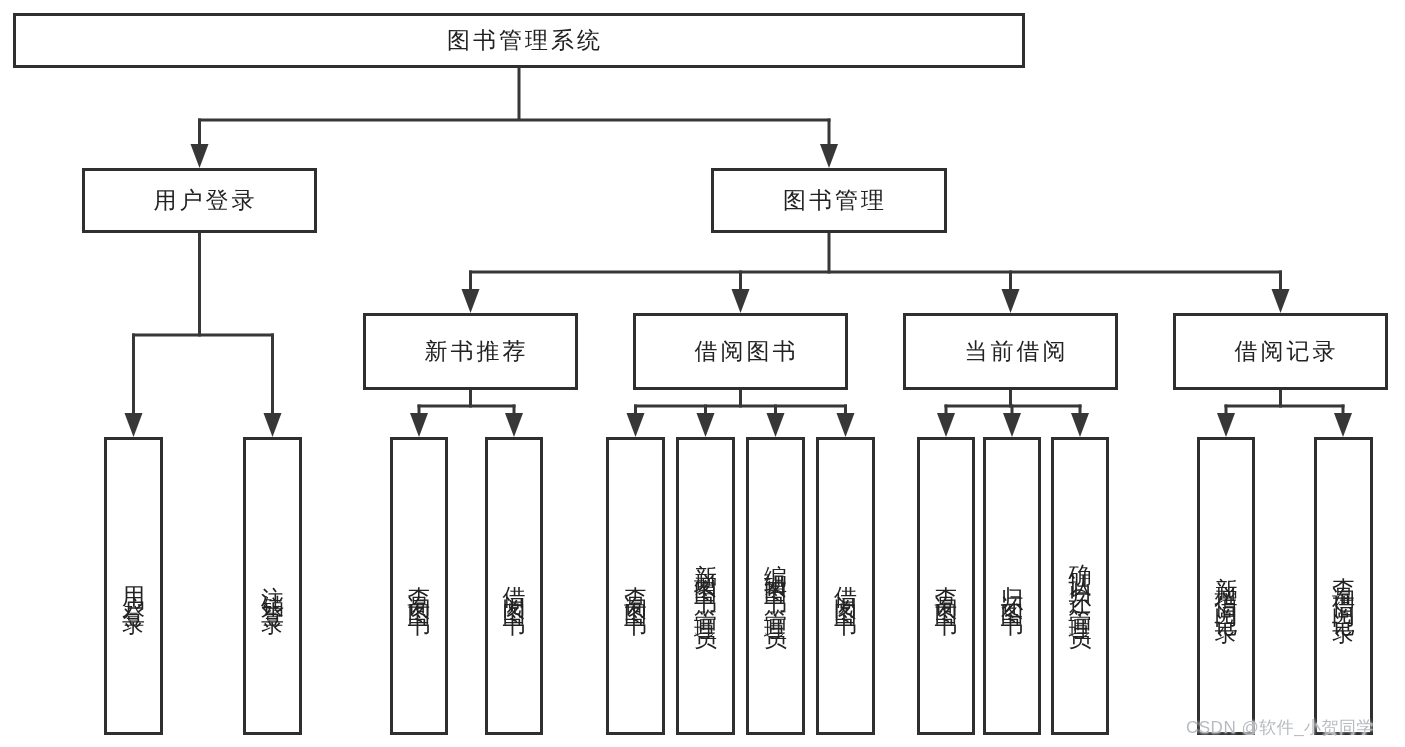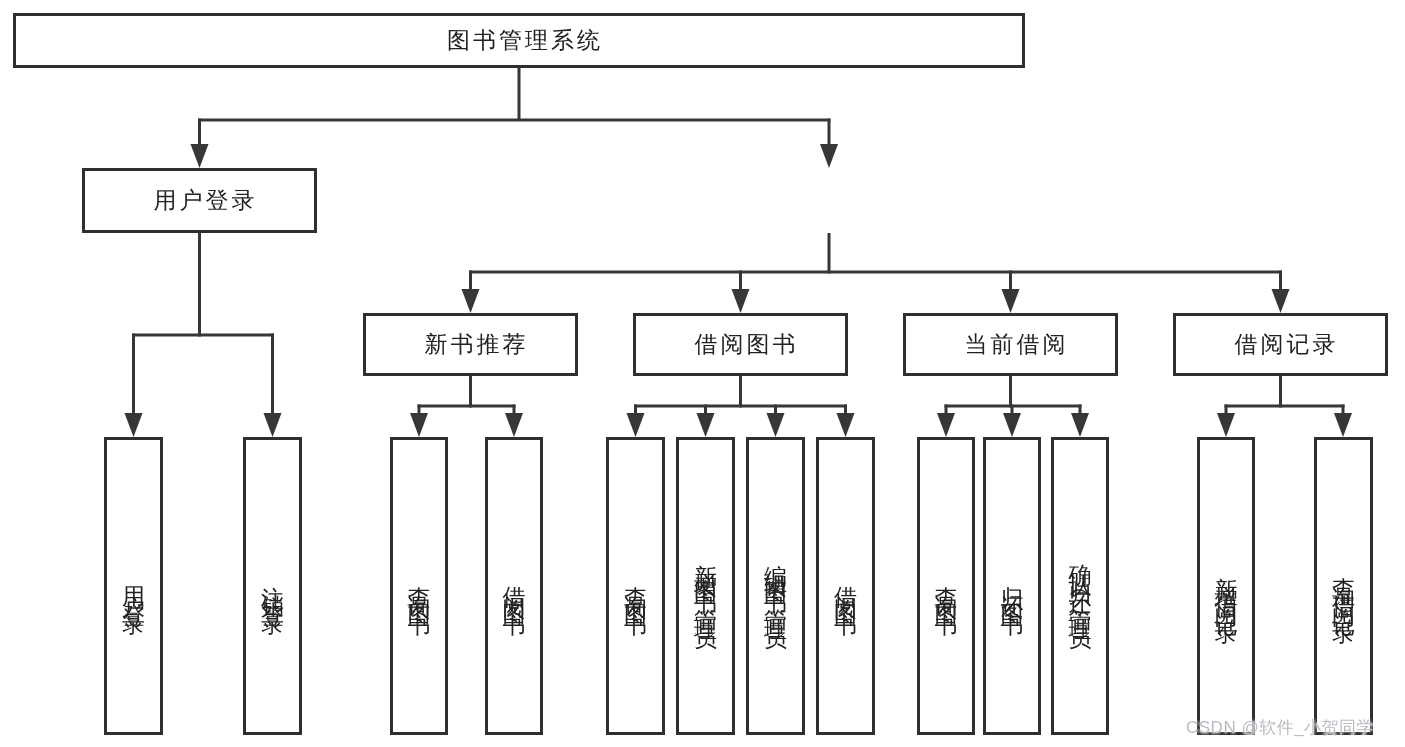--- a/index.html
+++ b/index.html
@@ -14,21 +14,21 @@
   }
   .h-box{font-size:23px;letter-spacing:3px;padding-left:12px;white-space:nowrap;}
   .v-box span{
     writing-mode:vertical-rl;text-orientation:mixed;
     font-size:23px;letter-spacing:9px;line-height:1;white-space:nowrap;
   }
   
   #root-box{left:13px;top:13px;width:1012px;height:55px;}
   #n-user-login{left:82px;top:168px;width:235px;height:65px;}
   #n-book-mgmt{left:711px;top:168px;width:236px;height:65px;}
-  .l3{top:313px;width:215px;height:63px;}
+  .l3{top:313px;width:215px;height:77px;}
   #n-recommend{left:363px;} #n-borrow{left:633px;} #n-current{left:903px;text-align:right;} #n-record{left:1173px;}
   .leaf{top:437px;width:59px;height:298px;}
   #lf-login1{left:104px;} #lf-login2{left:243px;}
   #lf-rec1{left:390px;width:58px;} #lf-rec2{left:485px;width:58px;}
   #lf-bor1{left:606px;} #lf-bor2{left:676px;} #lf-bor3{left:746px;} #lf-bor4{left:816px;}
   #lf-cur1{left:917px;width:58px;} #lf-cur2{left:983px;width:58px;} #lf-cur3{left:1051px;width:58px;}
   #lf-rcd1{left:1197px;width:58px;} #lf-rcd2{left:1314px;}
   #watermark{
     position:absolute;left:1186px;top:716px;font-size:17px;color:#b7bbc1;
     letter-spacing:0.5px;white-space:nowrap;
@@ -111,20 +111,23 @@
     </g>
   </svg>
 
   <div class="box h-box" id="root-box">
     <span>图书管理系统</span>
   </div>
 
   <div class="box h-box" id="n-user-login">
     <span>用户登录</span>
   </div>
+  <div class="box h-box" id="n-book-mgmt">
+    <span>图书管理</span>
+  </div>
 
   <div class="box h-box l3" id="n-recommend">
     <span>新书推荐</span>
   </div>
   <div class="box h-box l3" id="n-borrow">
     <span>借阅图书</span>
   </div>
   <div class="box h-box l3" id="n-current">
     <span>当前借阅</span>
   </div>

